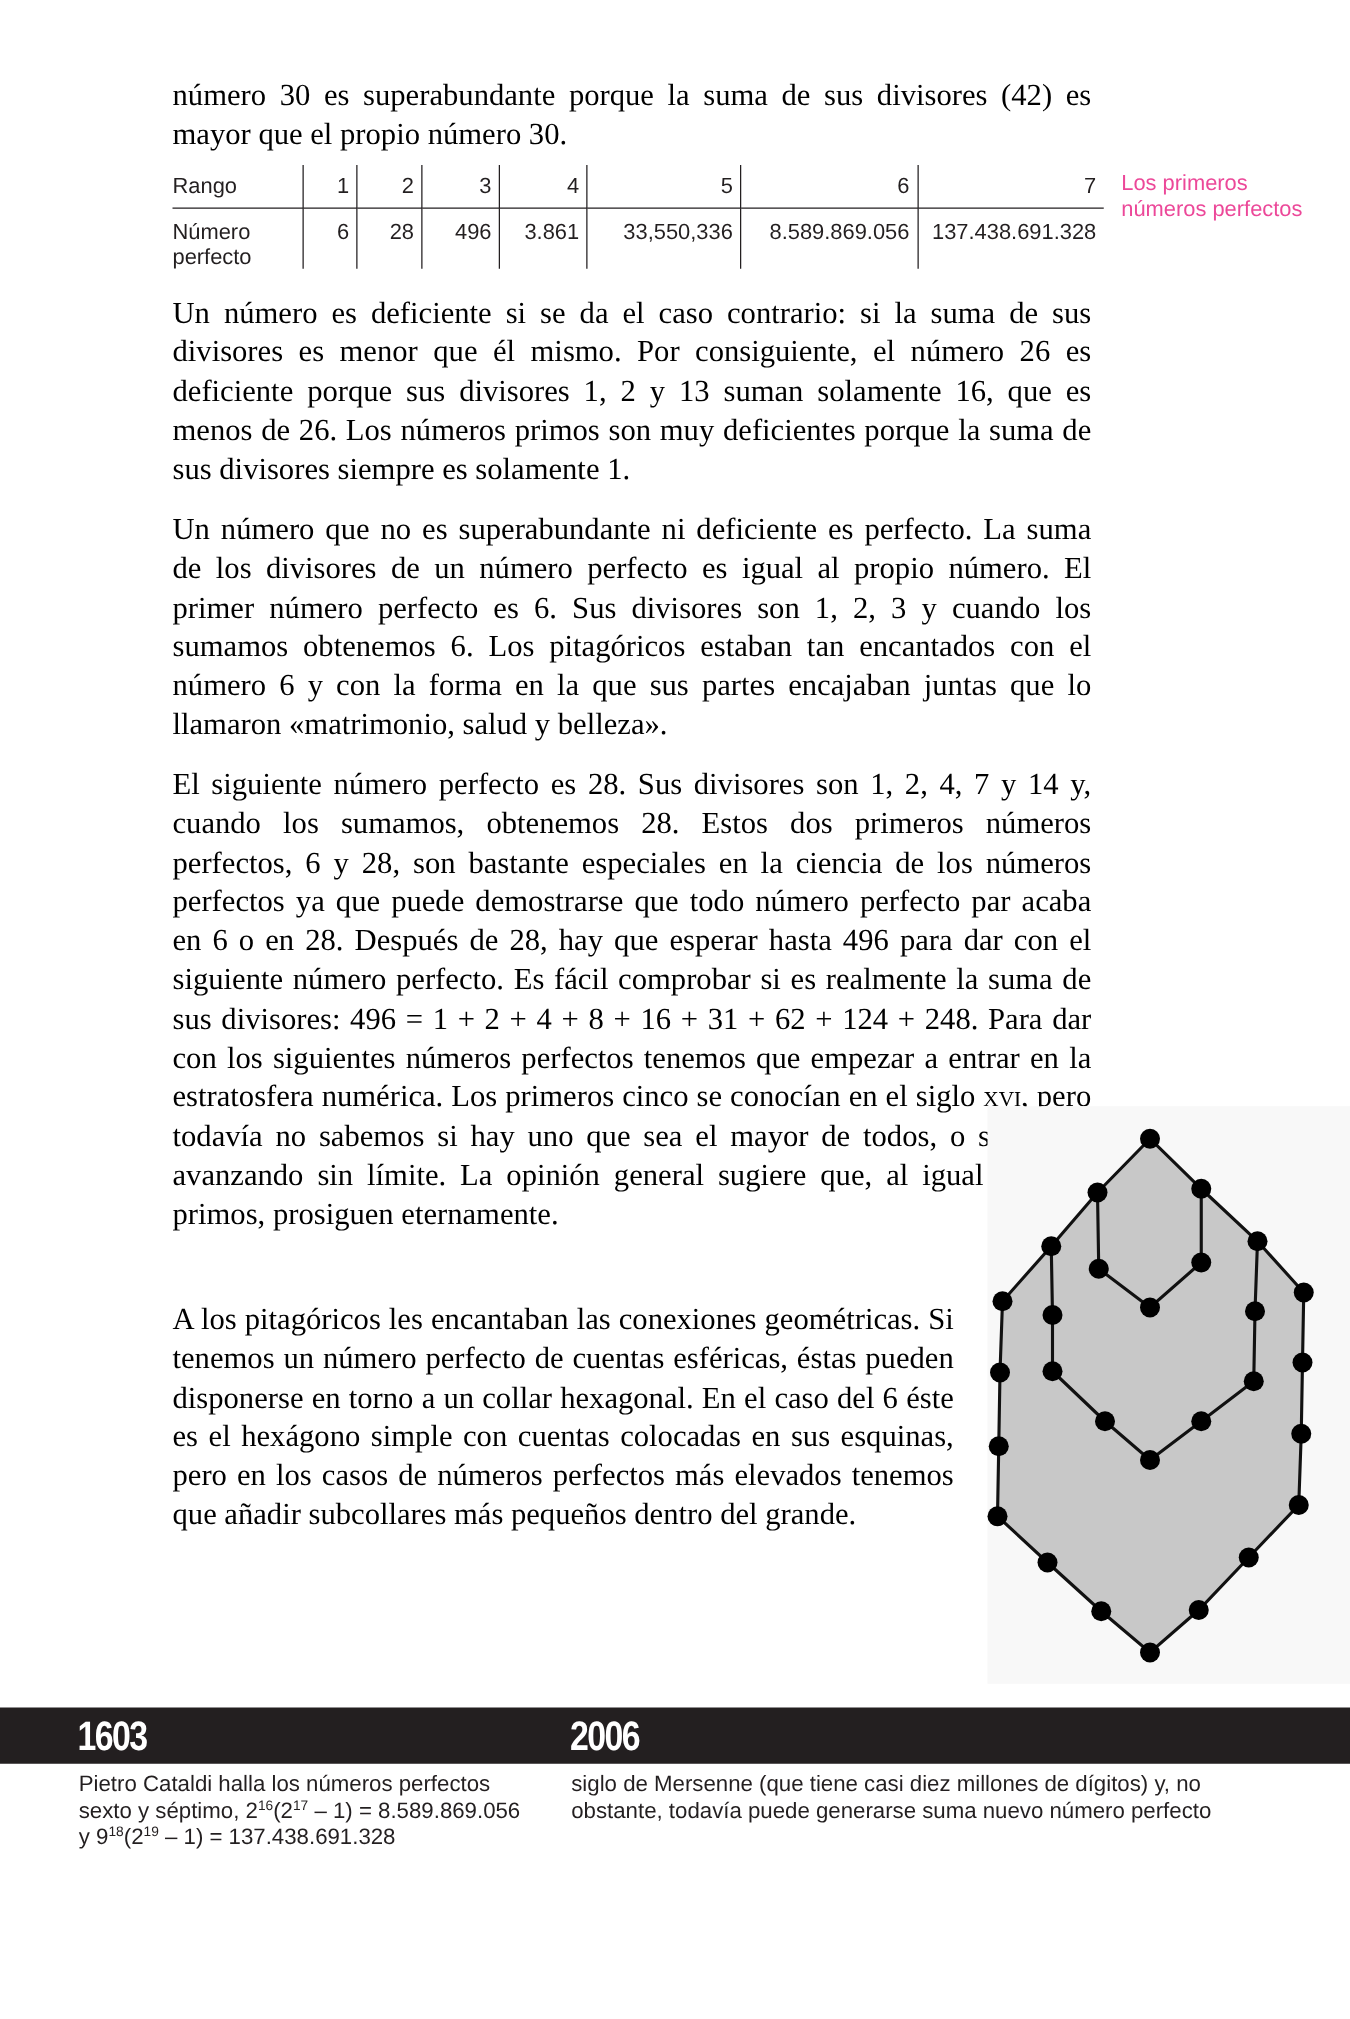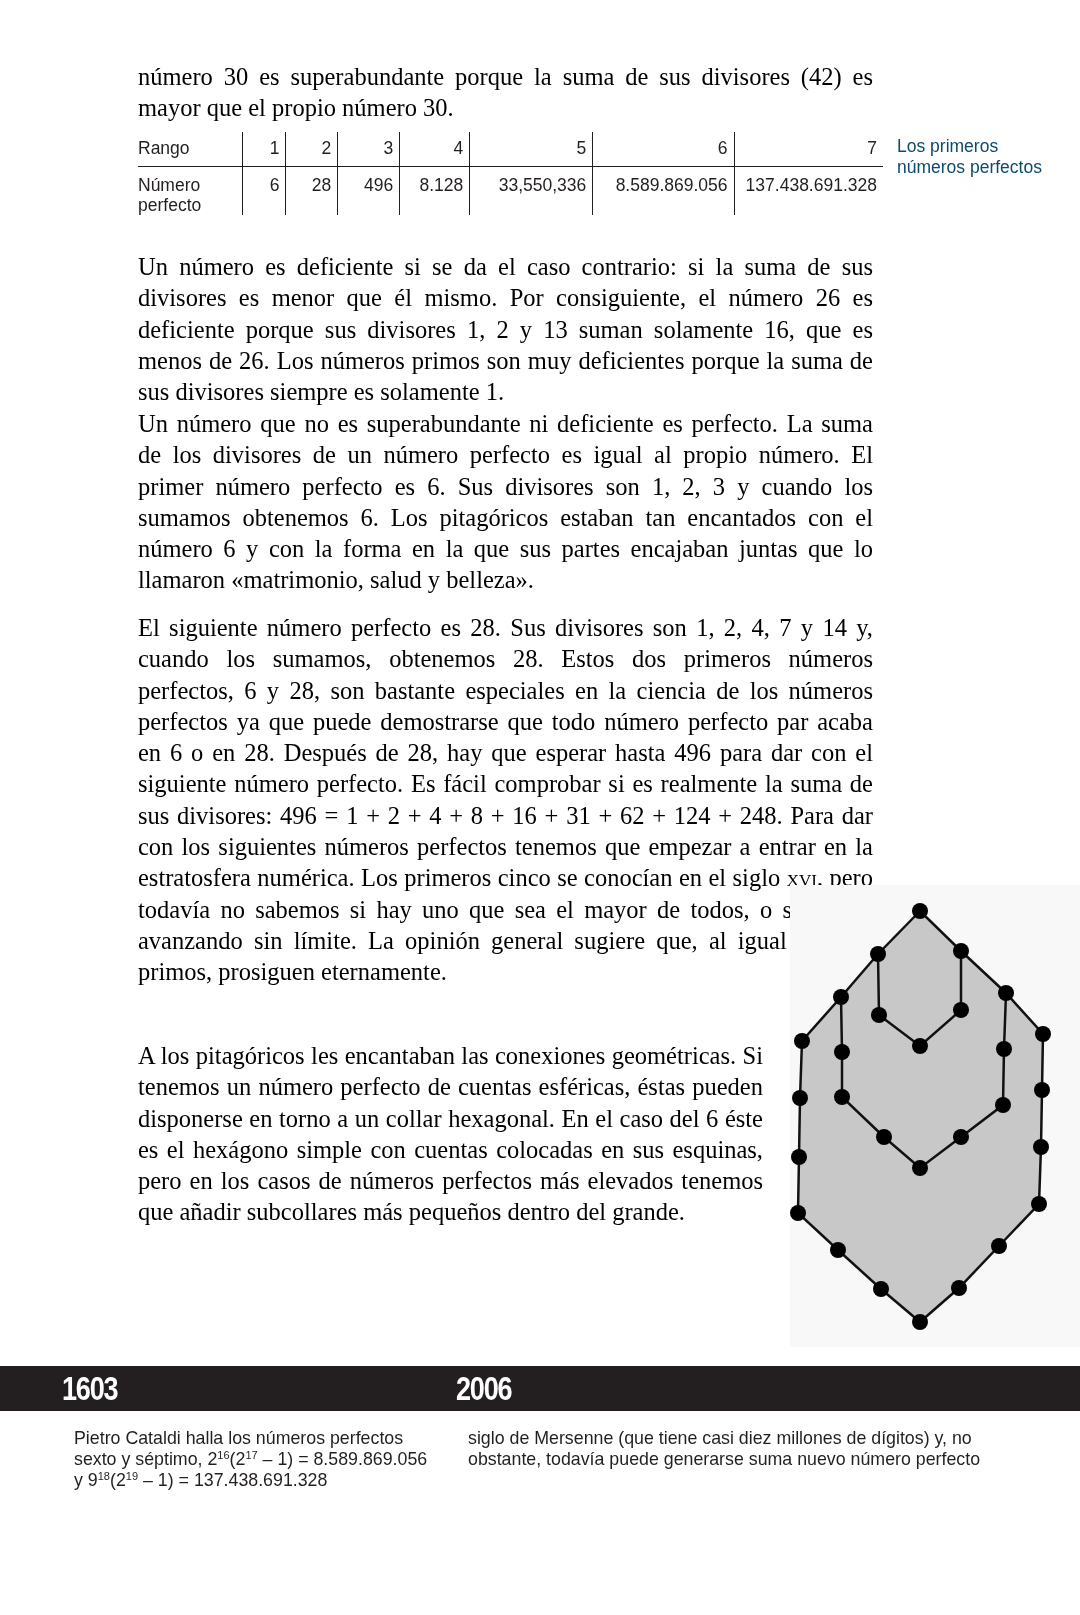--- a/index.html
+++ b/index.html
@@ -23,21 +23,21 @@
     font-size: 17.5px; color: #231f20; border-collapse: collapse;
   }
   .ptable td { padding: 0 6px 0 6px; vertical-align: top; text-align: right; }
   .ptable td.head { text-align: left; padding-left: 0; }
   .ptable tr.r1 td { height: 30px; line-height: 24px; padding-top: 4px; border-bottom: 1.5px solid #231f20; }
   .ptable tr.r2 td { height: 38px; line-height: 20px; padding-top: 8px; }
   .ptable td.sep { border-right: 1.5px solid #231f20; }
   .caption {
     position: absolute; left: 897px; top: 136px; width: 150px;
     font-family: "Liberation Sans", "DejaVu Sans", sans-serif;
-    font-size: 17.5px; line-height: 21px; color: #0c4a6e;
+    font-size: 17.5px; line-height: 21px; color: #ec4899;
   }
 
   
   .diagram-bg {
     position: absolute; left: 790px; top: 885px; width: 290px; height: 462px;
     background: #f8f8f8;
   }
   #hex-diagram { position: absolute; left: 0; top: 0; width: 1080px; height: 1615px; pointer-events: none; }
 
   
@@ -47,21 +47,21 @@
   }
   .year {
     position: absolute; top: 1369px;
     font-family: "Liberation Sans", "DejaVu Sans", sans-serif;
     font-weight: bold; font-size: 33px; line-height: 40px; color: #ffffff;
     letter-spacing: -1.5px; transform: scaleX(0.82); transform-origin: left center;
   }
   .tl-text {
     position: absolute; top: 1416px;
     font-family: "Liberation Sans", "DejaVu Sans", sans-serif;
-    font-size: 17.8px; line-height: 21px; color: #231f20; margin: 12px;
+    font-size: 17.8px; line-height: 21px; color: #231f20; margin: 1px;
   }
   .tl-text sup { font-size: 11px; line-height: 0; vertical-align: 6px; }
   .tl-line { display: block; white-space: nowrap; }
 </style>
 </head>
 <body>
 
 <p class="body-text" style="top:61px;">número 30 es superabundante porque la suma de sus divisores (42) es mayor que el propio número 30.</p>
 
 <table class="ptable">
@@ -74,30 +74,30 @@
     <td class="sep" style="width:56px">4</td>
     <td class="sep" style="width:108px">5</td>
     <td class="sep" style="width:126px">6</td>
     <td style="width:134px">7</td>
   </tr>
   <tr class="r2">
     <td class="head sep">Número perfecto</td>
     <td class="sep">6</td>
     <td class="sep">28</td>
     <td class="sep">496</td>
-    <td class="sep">8.128</td>
+    <td class="sep">3.861</td>
     <td class="sep">33,550,336</td>
     <td class="sep">8.589.869.056</td>
     <td>137.438.691.328</td>
   </tr>
 </tbody>
   </table>
 <div class="caption">Los primeros números perfectos</div>
 
-<p class="body-text" style="top:235px;margin-top:16px;">Un número es deficiente si se da el caso contrario: si la suma de sus divisores es menor que él mismo. Por consiguiente, el número 26 es deficiente porque sus divisores 1, 2 y 13 suman solamente 16, que es menos de 26. Los números primos son muy deficientes porque la suma de sus divisores siempre es solamente 1.</p>
+<p class="body-text" style="top:235px;">Un número es deficiente si se da el caso contrario: si la suma de sus divisores es menor que él mismo. Por consiguiente, el número 26 es deficiente porque sus divisores 1, 2 y 13 suman solamente 16, que es menos de 26. Los números primos son muy deficientes porque la suma de sus divisores siempre es solamente 1.</p>
 <p class="body-text" style="top:408px;">Un número que no es superabundante ni deficiente es perfecto. La suma de los divisores de un número perfecto es igual al propio número. El primer número perfecto es 6. Sus divisores son 1, 2, 3 y cuando los sumamos obtenemos 6. Los pitagóricos estaban tan encantados con el número 6 y con la forma en la que sus partes encajaban juntas que lo llamaron «matrimonio, salud y belleza».</p>
 <p class="body-text" style="top:612px;"><span>El siguiente número perfecto es 28. Sus divisores son 1, 2, 4, 7 y 14 y, cuando los sumamos, obtenemos 28. Estos dos primeros números perfectos, 6 y 28, son bastante especiales en la ciencia de los números perfectos ya que puede demostrarse que todo número perfecto par acaba en 6 o en 28. Después de 28, hay que esperar hasta 496 para dar con el siguiente número perfecto. Es fácil comprobar si es realmente la suma de sus divisores: 496 = 1 + 2 + 4 + 8 + 16 + 31 + 62 + 124 + 248. Para dar con los siguientes números perfectos tenemos que empezar a entrar en la estratosfera numérica. Los primeros cinco se conocían en el siglo </span><span class="smallcaps">xvi</span><span>, pero todavía no sabemos si hay uno que sea el mayor de todos, o si siguen avanzando sin límite. La opinión general sugiere que, al igual que los primos, prosiguen eternamente.</span></p>
 <p class="body-text narrow" style="top:1040px;">A los pitagóricos les encantaban las conexiones geométricas. Si tenemos un número perfecto de cuentas esféricas, éstas pueden disponerse en torno a un collar hexagonal. En el caso del 6 éste es el hexágono simple con cuentas colocadas en sus esquinas, pero en los casos de números perfectos más elevados tenemos que añadir subcollares más pequeños dentro del grande.</p>
 
 <div class="diagram-bg"></div>
 <svg id="hex-diagram" xmlns="http://www.w3.org/2000/svg">
     <polygon points="920,911 878,954 841,997 802,1041 800,1098 799,1157 798,1213 838,1250 881,1289 920,1322 959,1288 999,1246 1039,1204 1041,1147 1042,1090 1043,1034 1006,993 961,951" fill="#c8c8c8" stroke="#111" stroke-width="2.5"></polygon>
     <polyline points="841,997 842,1052 842,1097 884,1137 920,1168 961,1137 1003,1105 1004,1049 1006,993" fill="none" stroke="#111" stroke-width="2.5"></polyline>
     <polyline points="878,954 879,1015 920,1046 961,1010 961,951" fill="none" stroke="#111" stroke-width="2.5"></polyline>
     <circle cx="920" cy="911" r="8" fill="#000000"></circle>

